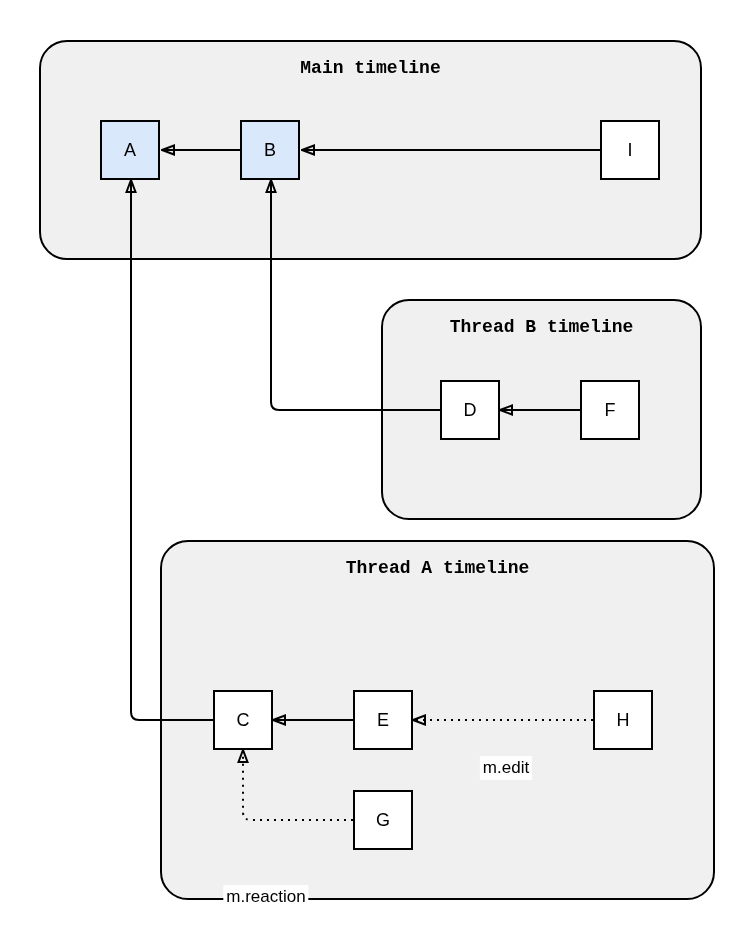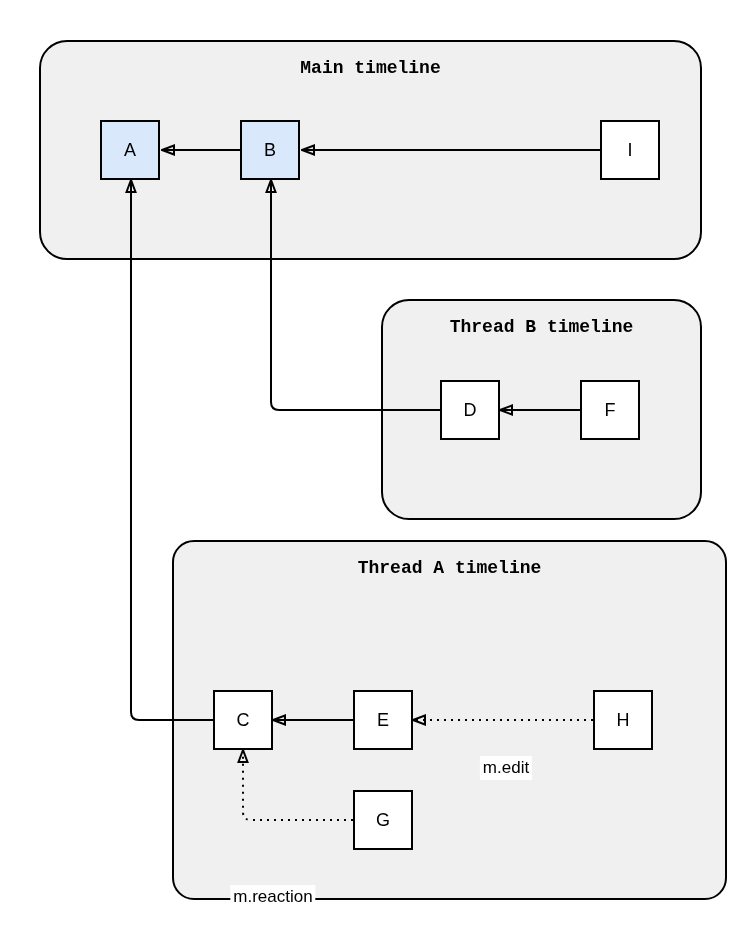--- a/index.html
+++ b/index.html
@@ -25,21 +25,21 @@
     width:100%;
     text-align:center;
     padding-top:16px;
     font-size:18px;
     font-weight:bold;
     color:var(--text);
     font-family:Liberation Mono, monospace;
   }
   #c-main{left:39px;top:40px;width:663px;height:220px;}
   #c-threadb{left:381px;top:299px;width:321px;height:221px;}
-  #c-threada{left:172px;top:540px;width:555px;height:360px;border-radius:22px;}
+  #c-threada{left:160px;top:540px;width:555px;height:360px;}
 
   #edges{position:absolute;left:0;top:0;width:756px;height:942px;pointer-events:none;}
   #edges path{fill:none;stroke:var(--stroke);stroke-width:2;}
   #edges path.dotted{stroke-dasharray:2 5;}
   marker path{fill:var(--stroke);stroke:none;}
 
   .node{
     position:absolute;
     width:60px;height:60px;
     border:2px solid var(--stroke);
@@ -63,21 +63,21 @@
     position:absolute;
     transform:translate(-50%,-50%);
     background:var(--label-bg);
     font-size:17px;
     padding:2px 3px;
     white-space:nowrap;
     color:var(--text);
     margin-top:47px;
   }
   #lbl-edit{left:506px;top:721px;}
-  #lbl-reaction{left:273px;top:850px;}
+  #lbl-reaction{left:266px;top:850px;}
 </style>
 </head>
 <body>
 
 <div id="canvas">
 
   <div class="container" id="c-main">
     <div class="ctitle">Main timeline</div>
   </div>
 

